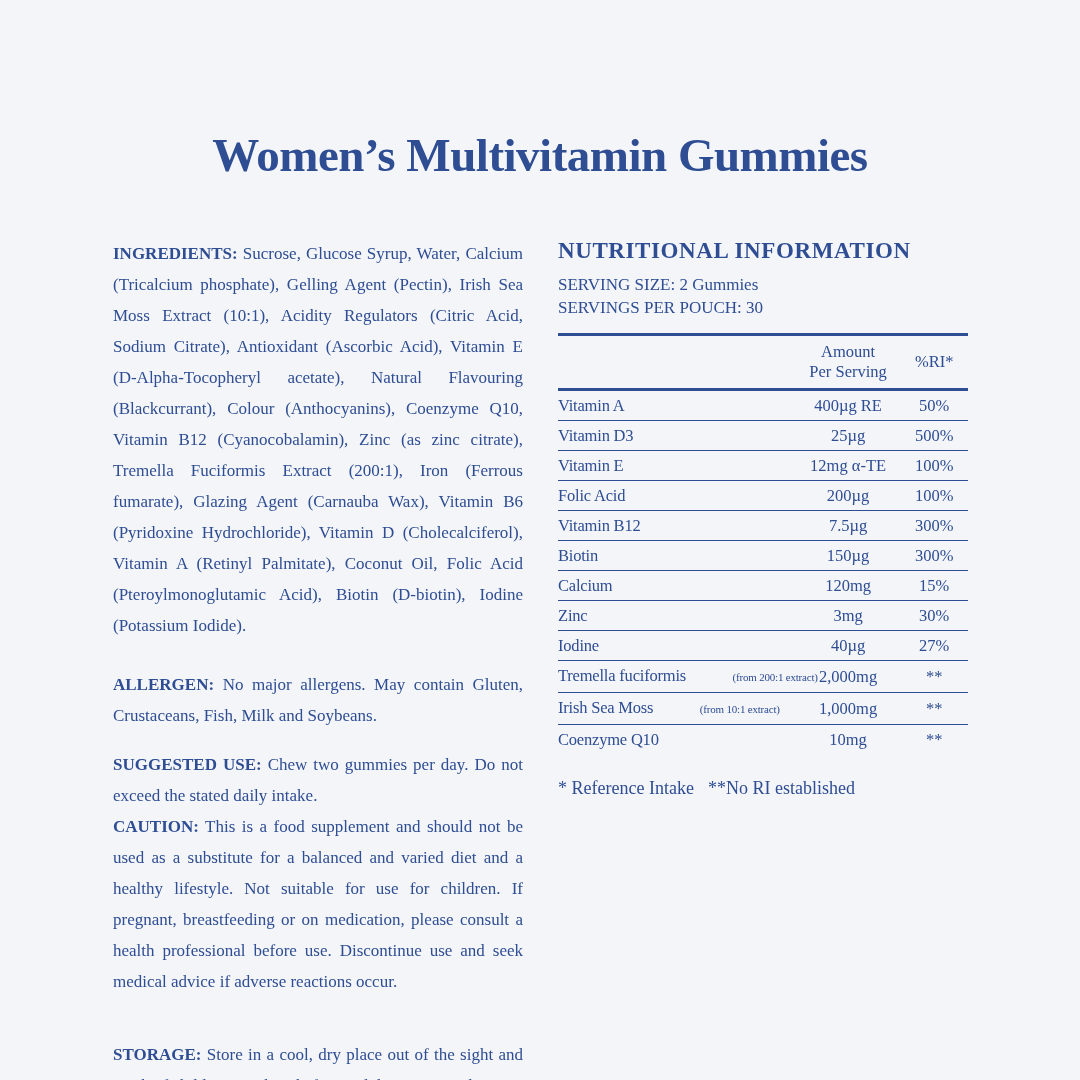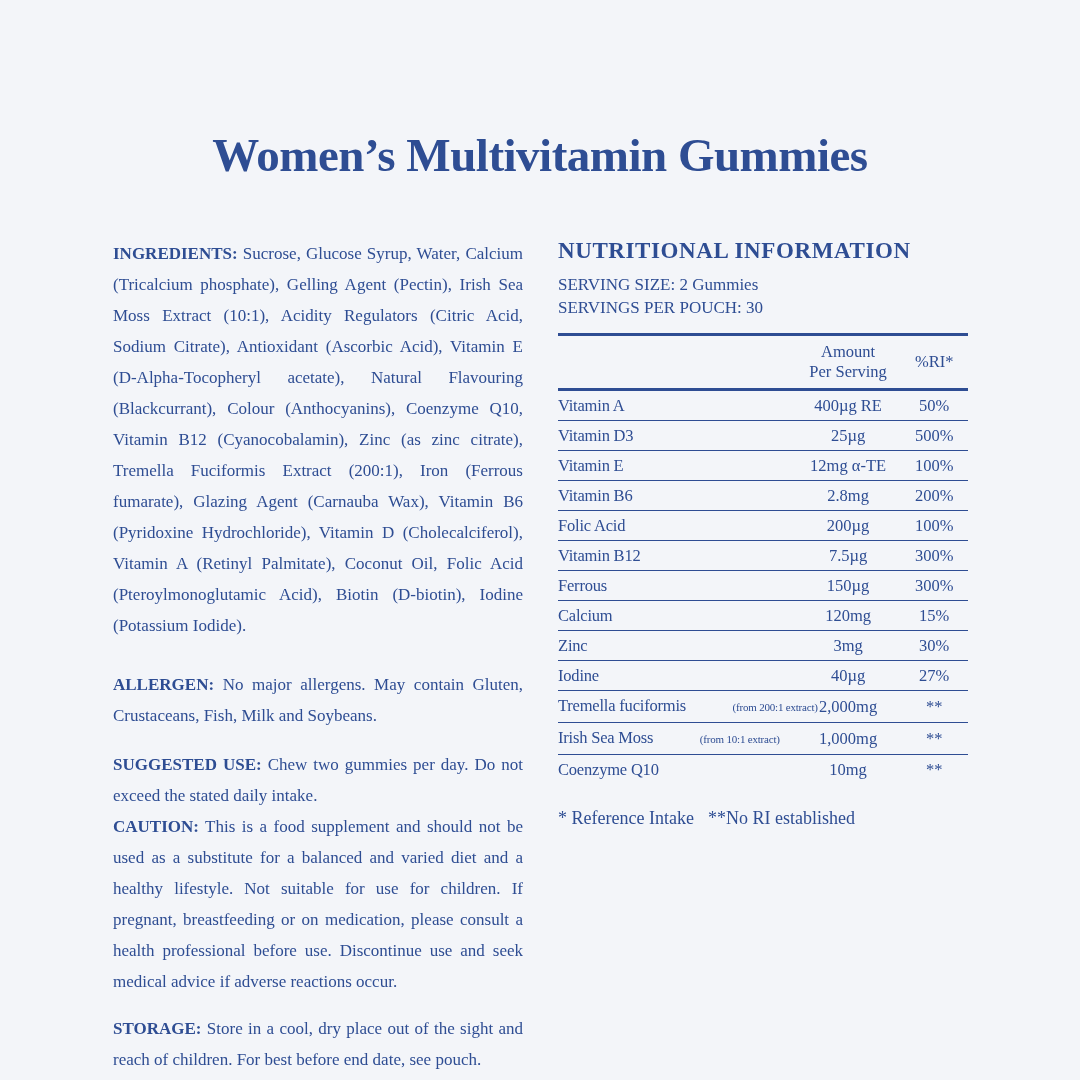--- a/index.html
+++ b/index.html
@@ -28,21 +28,21 @@
   }
   .left-col p {
     font-size:17px;
     line-height:31px;
     text-align:justify;
   }
   .left-col p strong { font-weight:bold; }
   .sec-ingredients   { margin-bottom:28px; }
   .sec-allergen      { margin-bottom:18px; }
   .sec-suggested-use { margin-bottom:0;  }
-  .sec-caution       { margin-bottom:16px; }
+  .sec-caution       { margin-bottom:42px; }
 
   .right-col {
     position:absolute;
     left:558px; top:238px;
     width:410px;
   }
   .nutrition-heading {
     font-size:23px;
     font-weight:bold;
     letter-spacing:0.6px;
@@ -131,36 +131,31 @@
             <td class="c-name">Vitamin D3</td>
             <td class="c-amount">25µg</td>
             <td class="c-ri">500%</td>
           </tr>
           <tr>
             <td class="c-name">Vitamin E</td>
             <td class="c-amount">12mg α-TE</td>
             <td class="c-ri">100%</td>
           </tr>
           <tr>
-            <td class="c-name">Vitamin B6</td>
-            <td class="c-amount">2.8mg</td>
-            <td class="c-ri">200%</td>
-          </tr>
-          <tr>
             <td class="c-name">Folic Acid</td>
             <td class="c-amount">200µg</td>
             <td class="c-ri">100%</td>
           </tr>
           <tr>
             <td class="c-name">Vitamin B12</td>
             <td class="c-amount">7.5µg</td>
             <td class="c-ri">300%</td>
           </tr>
           <tr>
-            <td class="c-name">Ferrous</td>
+            <td class="c-name">Biotin</td>
             <td class="c-amount">150µg</td>
             <td class="c-ri">300%</td>
           </tr>
           <tr>
             <td class="c-name">Calcium</td>
             <td class="c-amount">120mg</td>
             <td class="c-ri">15%</td>
           </tr>
           <tr>
             <td class="c-name">Zinc</td>

